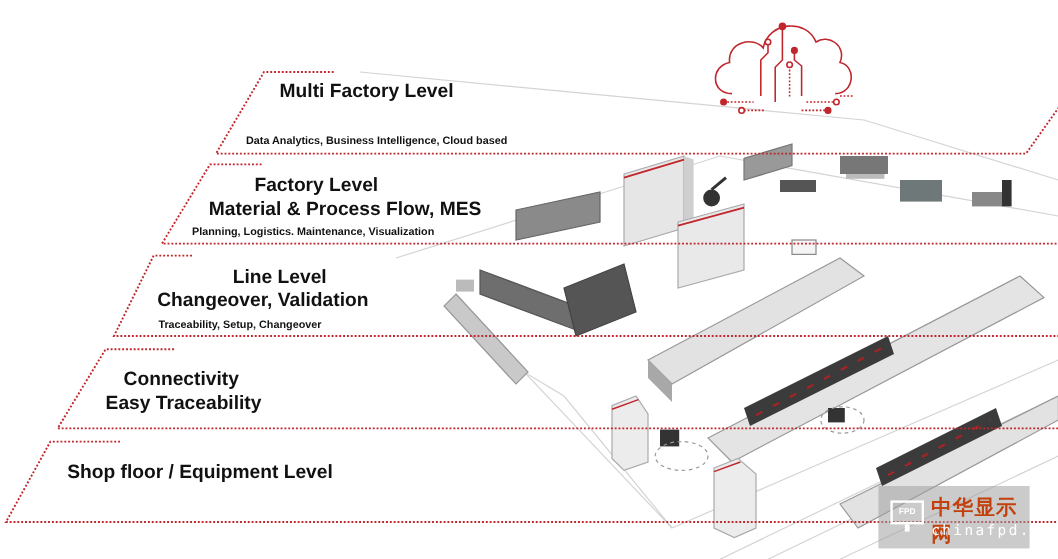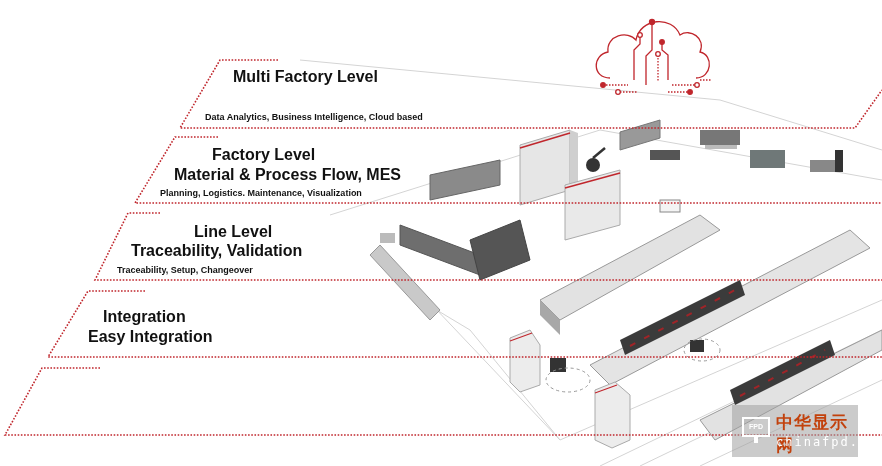--- a/index.html
+++ b/index.html
@@ -139,26 +139,27 @@
 
   
   <div class="lvl-text t1" style="left:233px;top:67px;">Multi Factory Level</div>
   <div class="lvl-text t2" style="left:205px;top:112px;">Data Analytics, Business Intelligence, Cloud based</div>
 
   <div class="lvl-text t1" style="left:188px;top:145px;margin-left:24px;">Factory Level</div>
   <div class="lvl-text t1" style="left:174px;top:165px;">Material &amp; Process Flow, MES</div>
   <div class="lvl-text t2" style="left:160px;top:188px;">Planning, Logistics. Maintenance, Visualization</div>
 
   <div class="lvl-text t1" style="left:158px;top:222px;margin-left:36px;">Line Level</div>
-  <div class="lvl-text t1" style="left:131px;top:241px;">Traceability, Validation</div>
-  <div class="lvl-text t2" style="left:117px;top:265px;">Traceability, Setup, Changeover</div>
+  <div class="lvl-text t1" style="left:131px;top:241px;">Changeover, Validation</div>
+  <div class="lvl-text t2" style="left:132px;top:265px;">Traceability, Setup, Changeover</div>
 
-  <div class="lvl-text t1" style="left:103px;top:307px;">Integration</div>
-  <div class="lvl-text t1" style="left:88px;top:327px;">Easy Integration</div>
+  <div class="lvl-text t1" style="left:103px;top:307px;">Connectivity</div>
+  <div class="lvl-text t1" style="left:88px;top:327px;">Easy Traceability</div>
 
+  <div class="lvl-text t1" style="left:56px;top:384px;">Shop floor / Equipment Level</div>
 
   
   <div class="watermark">
     <div class="wm-ico">FPD</div>
     <div class="wm-cn">中华显示网</div>
     <div class="wm-en">chinafpd.net</div>
   </div>
 </div>
 
 </body></html>

